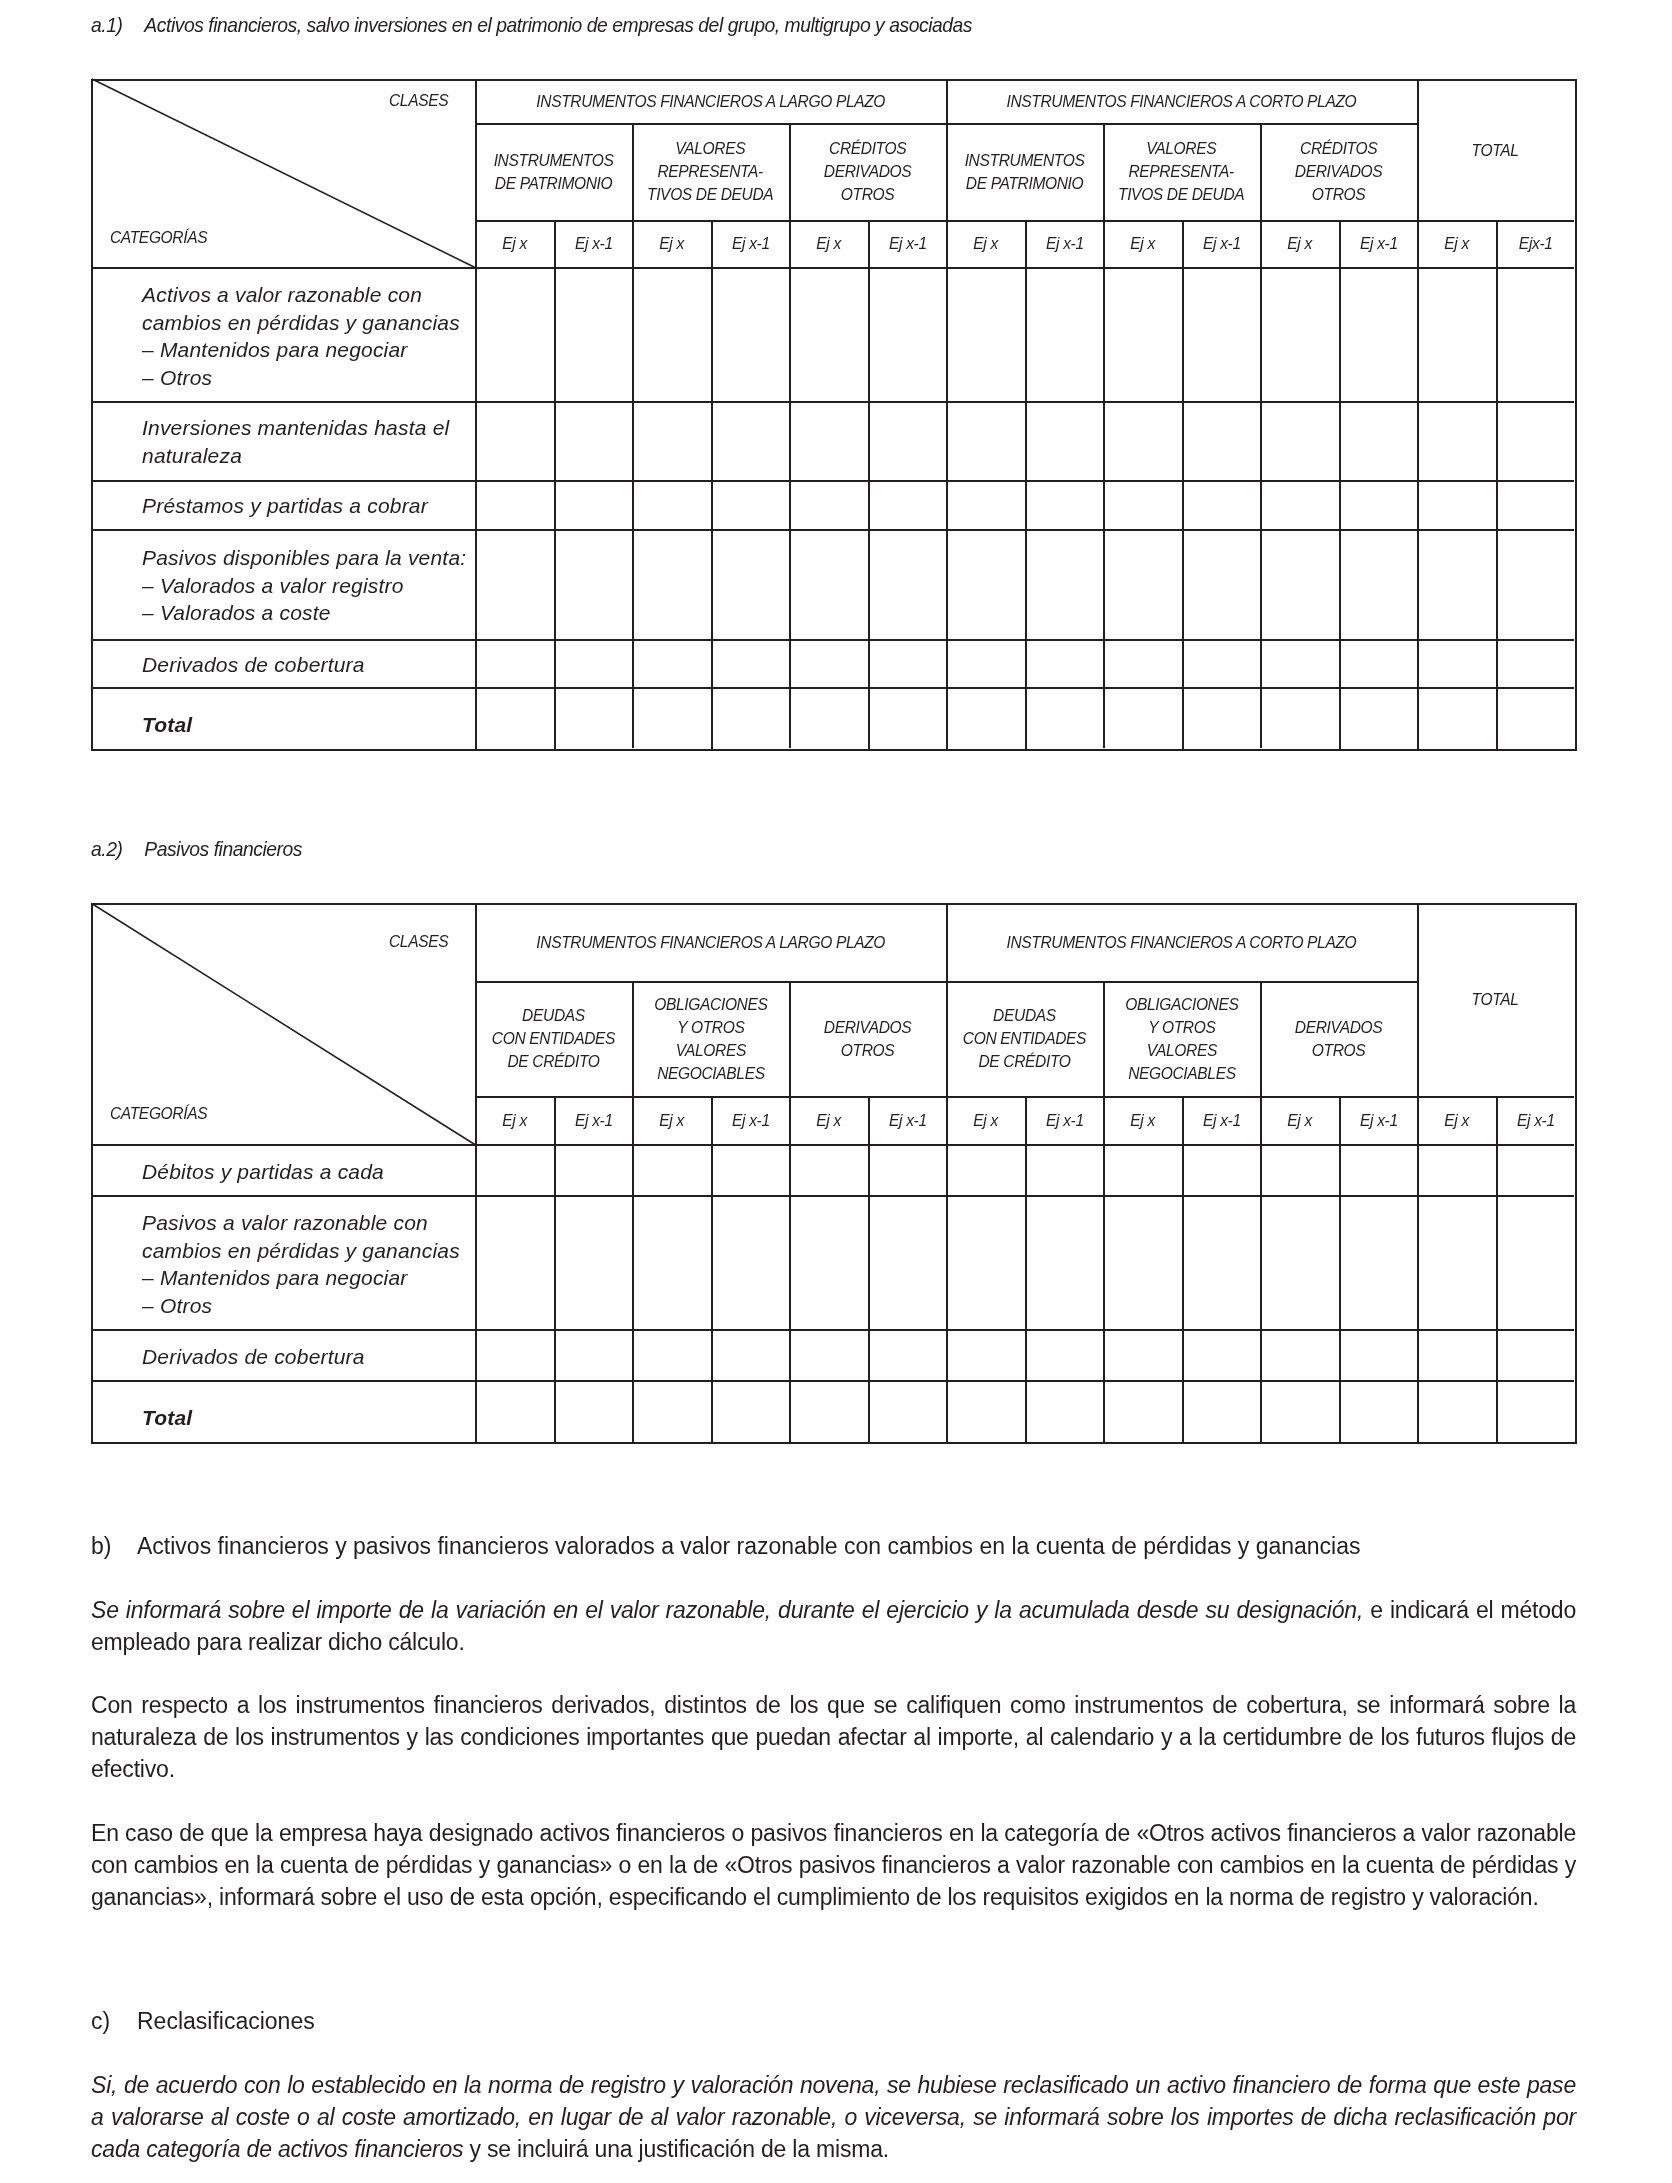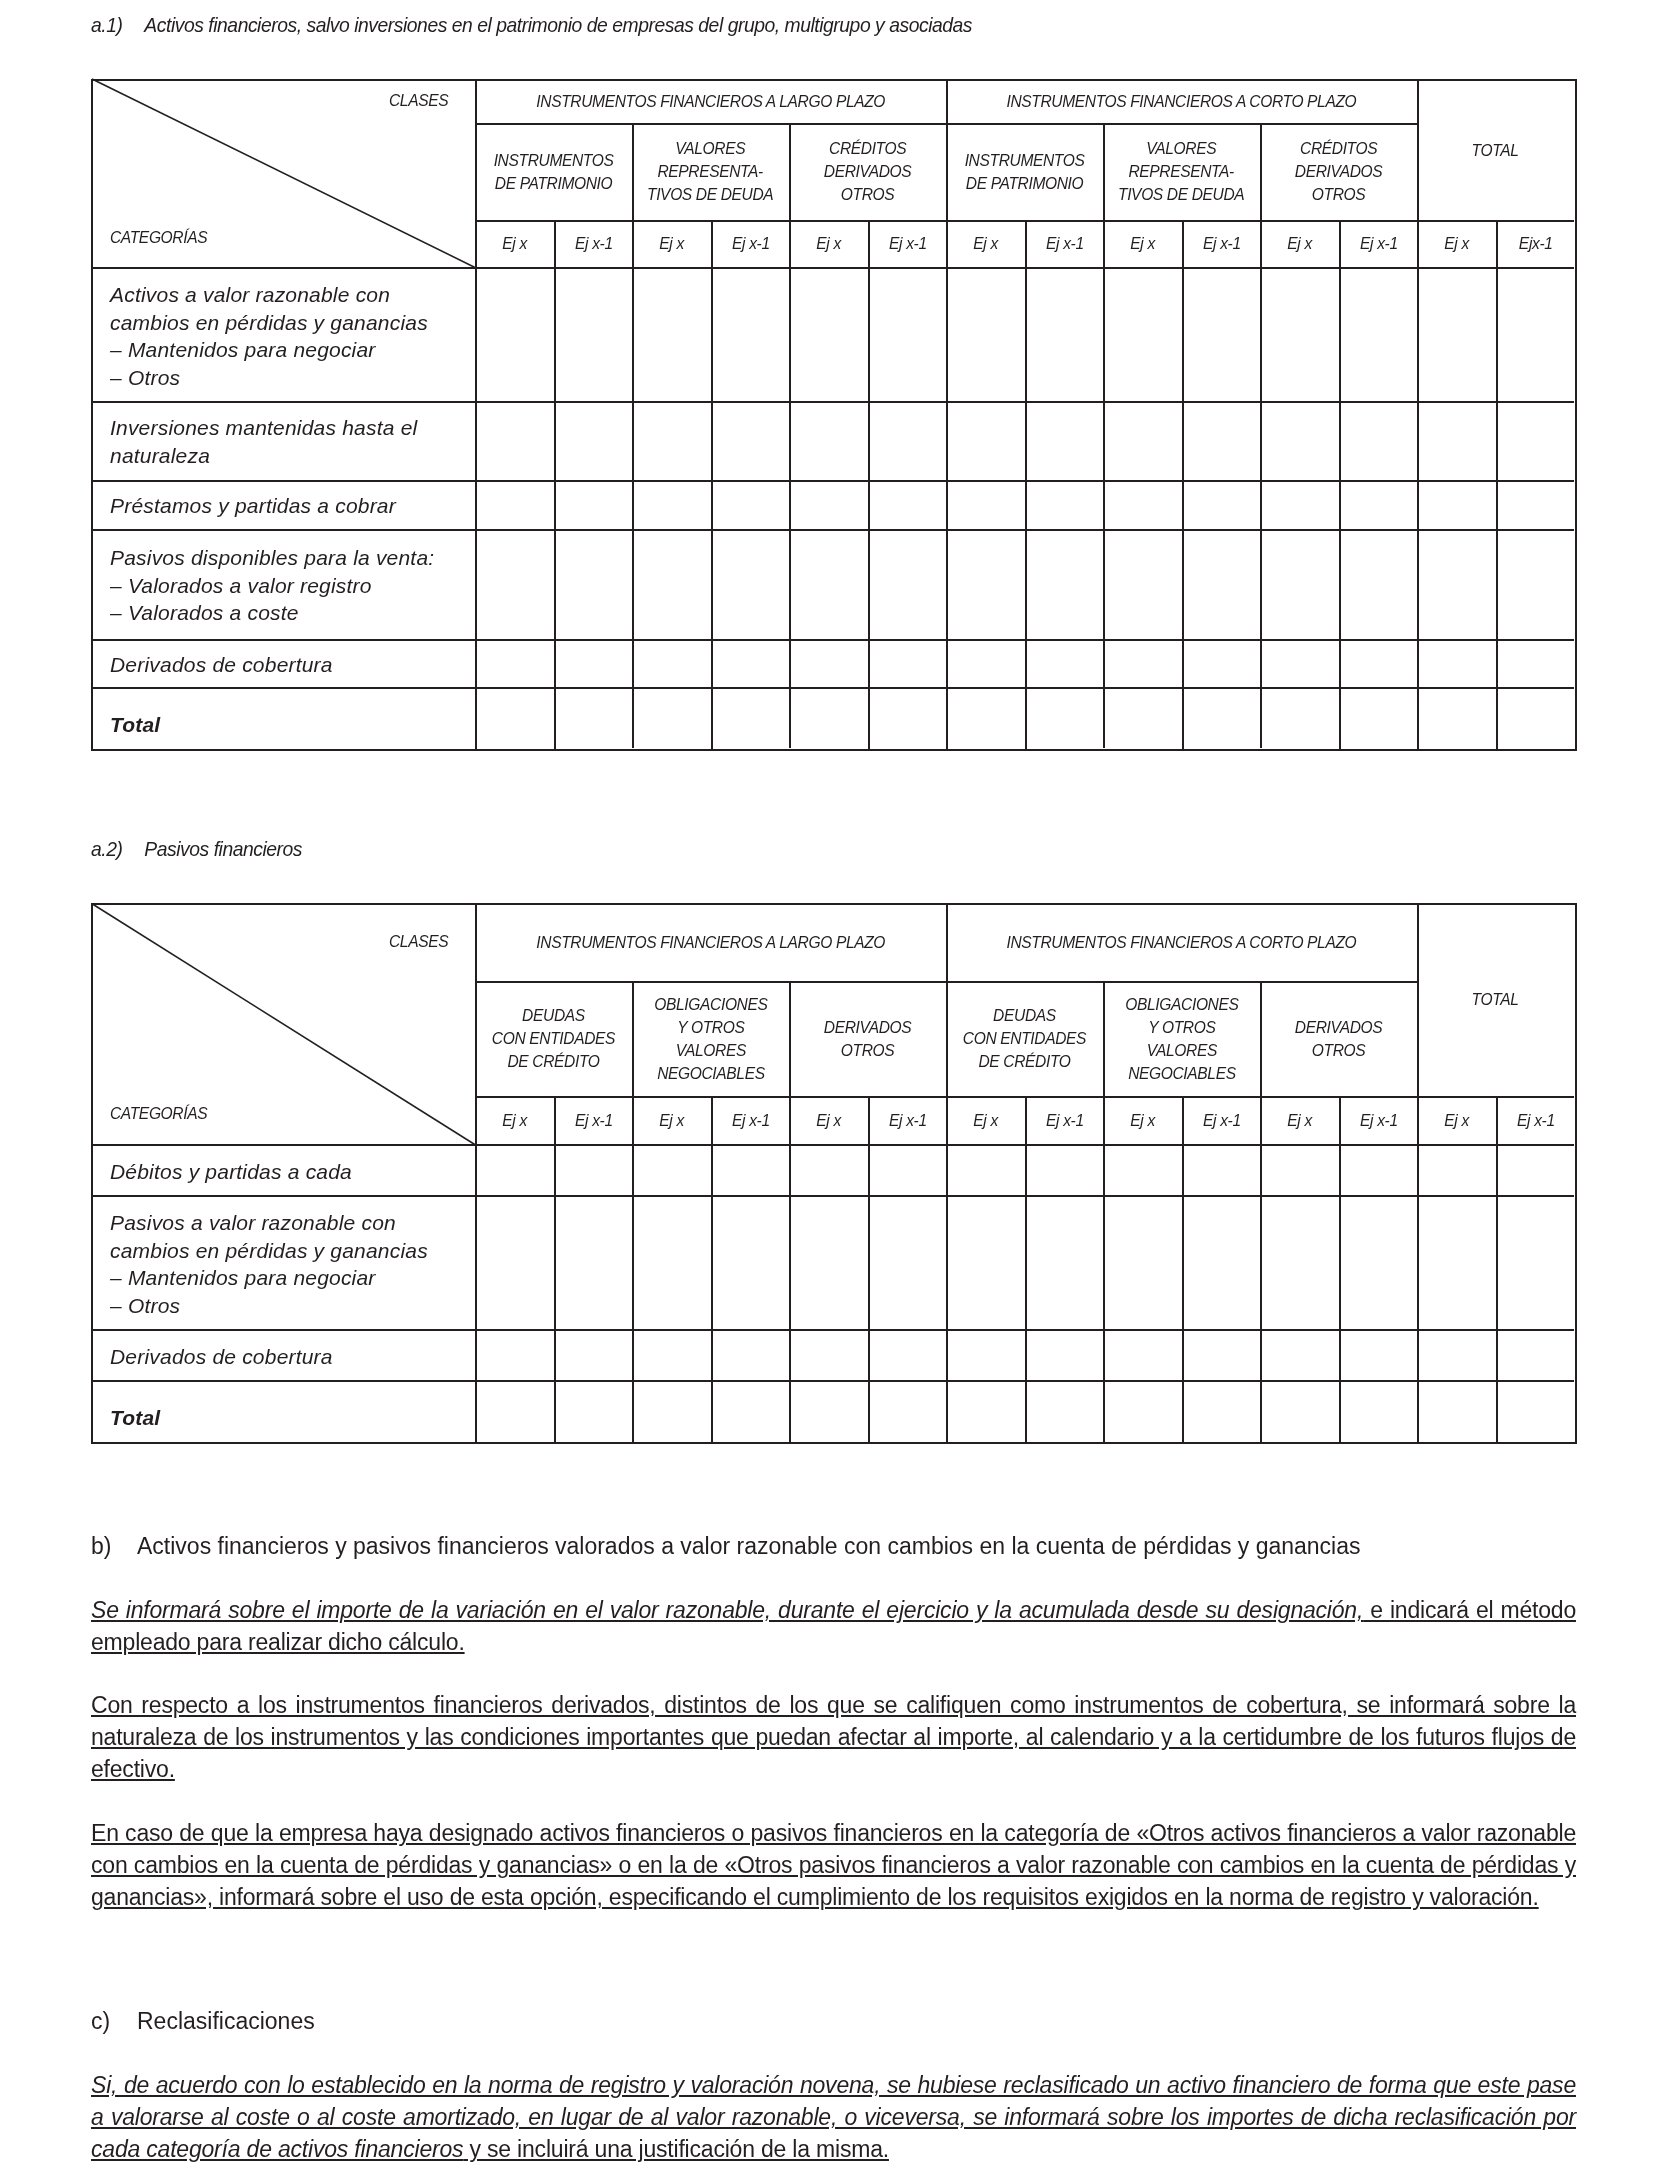--- a/index.html
+++ b/index.html
@@ -24,31 +24,30 @@
   }
   .cell .sq { display: inline-block; transform: scaleX(0.9); }
   .hline { position: absolute; height: 2.4px; background: #231f20; }
   .vline { position: absolute; width: 2.4px; background: #231f20; }
   .vthin { position: absolute; width: 1.6px; background: #231f20; }
 
   .cat-label {
     position: absolute; font-style: italic; font-size: 21px; line-height: 27.5px;
     letter-spacing: 0.2px; color: #231f20; white-space: nowrap;
   }
-  .cat-label .sub { display: block; padding-left: 0; }
+  .cat-label .sub { display: block; padding-left: 0; margin-left: 32px; }
   .cat-label.total { font-weight: bold; }
   .corner-text { position: absolute; font-style: italic; font-size: 17.3px; letter-spacing: -0.4px; }
   .corner-text span { display: inline-block; transform: scaleX(0.9); transform-origin: left center; }
 
   
   .para {
     position: absolute; left: 91px; width: 1485px;
     font-size: 23px; line-height: 32px; text-align: justify; color: #231f20;
     letter-spacing: -0.2px;
-    text-decoration: underline;
   }
   .para i { font-style: italic; }
   .heading-b {
     position: absolute; left: 91px; font-size: 23px; white-space: nowrap; color: #231f20;
   }
   .heading-b .num { display: inline-block; width: 46px; }
   .diag { position: absolute; overflow: visible; }
 </style>
 </head>
 <body>

